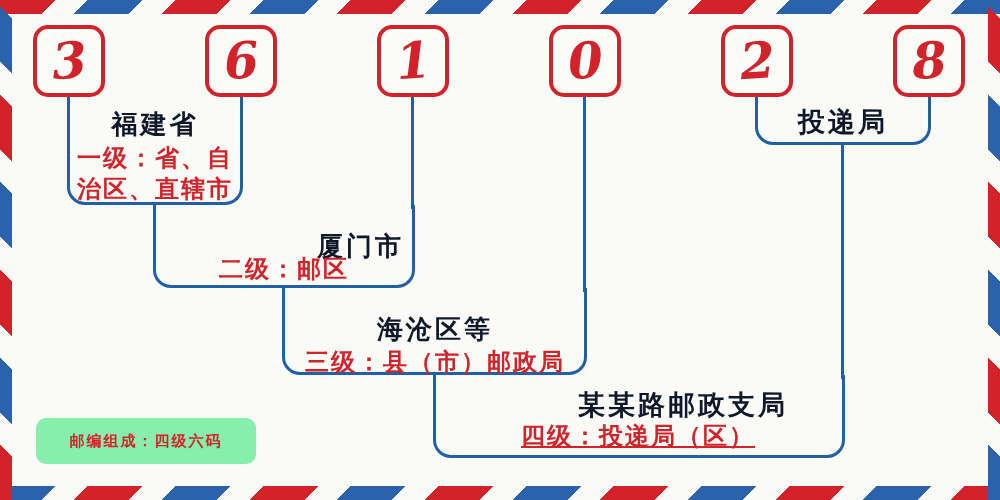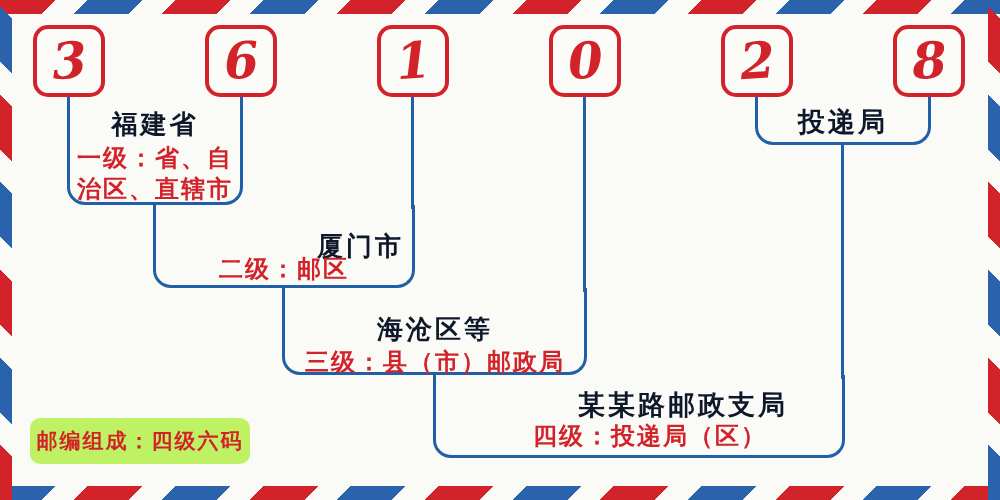--- a/index.html
+++ b/index.html
@@ -59,29 +59,29 @@
   }
   .lvl-desc span{display:block;white-space:nowrap;}
 
   .t1{left:35px; width:240px;top:110px;}
   .x1{left:35px; width:240px;top:143px;}
   .t2{left:164px;width:240px;top:232px;text-align:right;}
   .x2{left:164px;width:240px;top:254px;}
   .t3{left:315px;width:240px;top:315px;}
   .x3{left:285px;width:300px;top:339px;margin-top:8px;}
   .t4{left:488px;width:300px;top:390px;text-align:right;}
-  .x4{left:500px;width:300px;top:421px;}
+  .x4{left:488px;width:300px;top:421px;text-decoration:underline;}
   .t5{left:743px;width:200px;top:107px;}
 
   
   .badge{
-    position:absolute;left:30px;top:418px;width:220px;height:46px;
-    background:#bef264;border-radius:10px;
+    position:absolute;left:36px;top:418px;width:220px;height:46px;
+    background:#86efac;border-radius:10px;
     display:flex;align-items:center;justify-content:center;
-    color:#d2232a;font-weight:bold;font-size:21px;letter-spacing:2px;white-space:nowrap;
+    color:#d2232a;font-weight:bold;font-size:15px;letter-spacing:2px;white-space:nowrap;
   }
 </style>
 </head>
 <body>
 
 <div id="stage">
 
   <div class="edge edge-top"></div>
   <div class="edge edge-bottom"></div>
   <div class="edge edge-left"></div>

